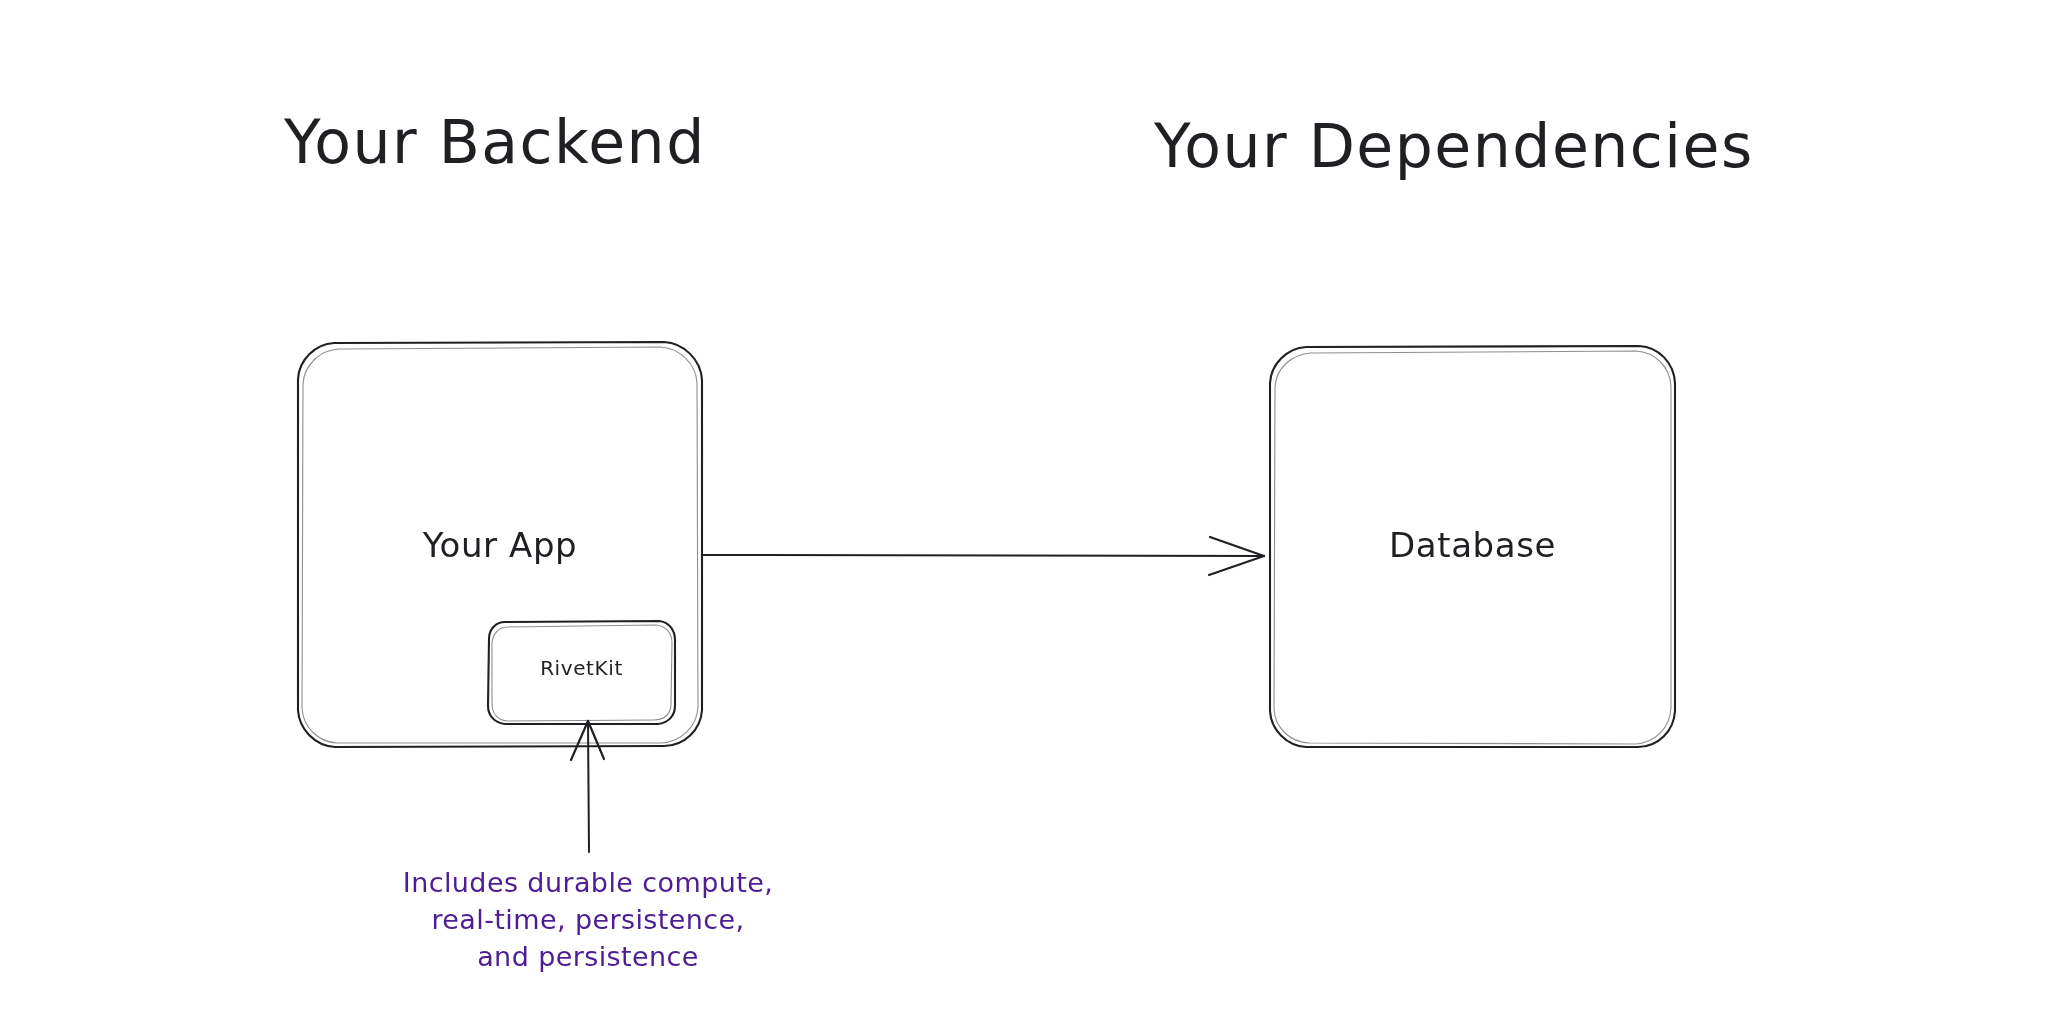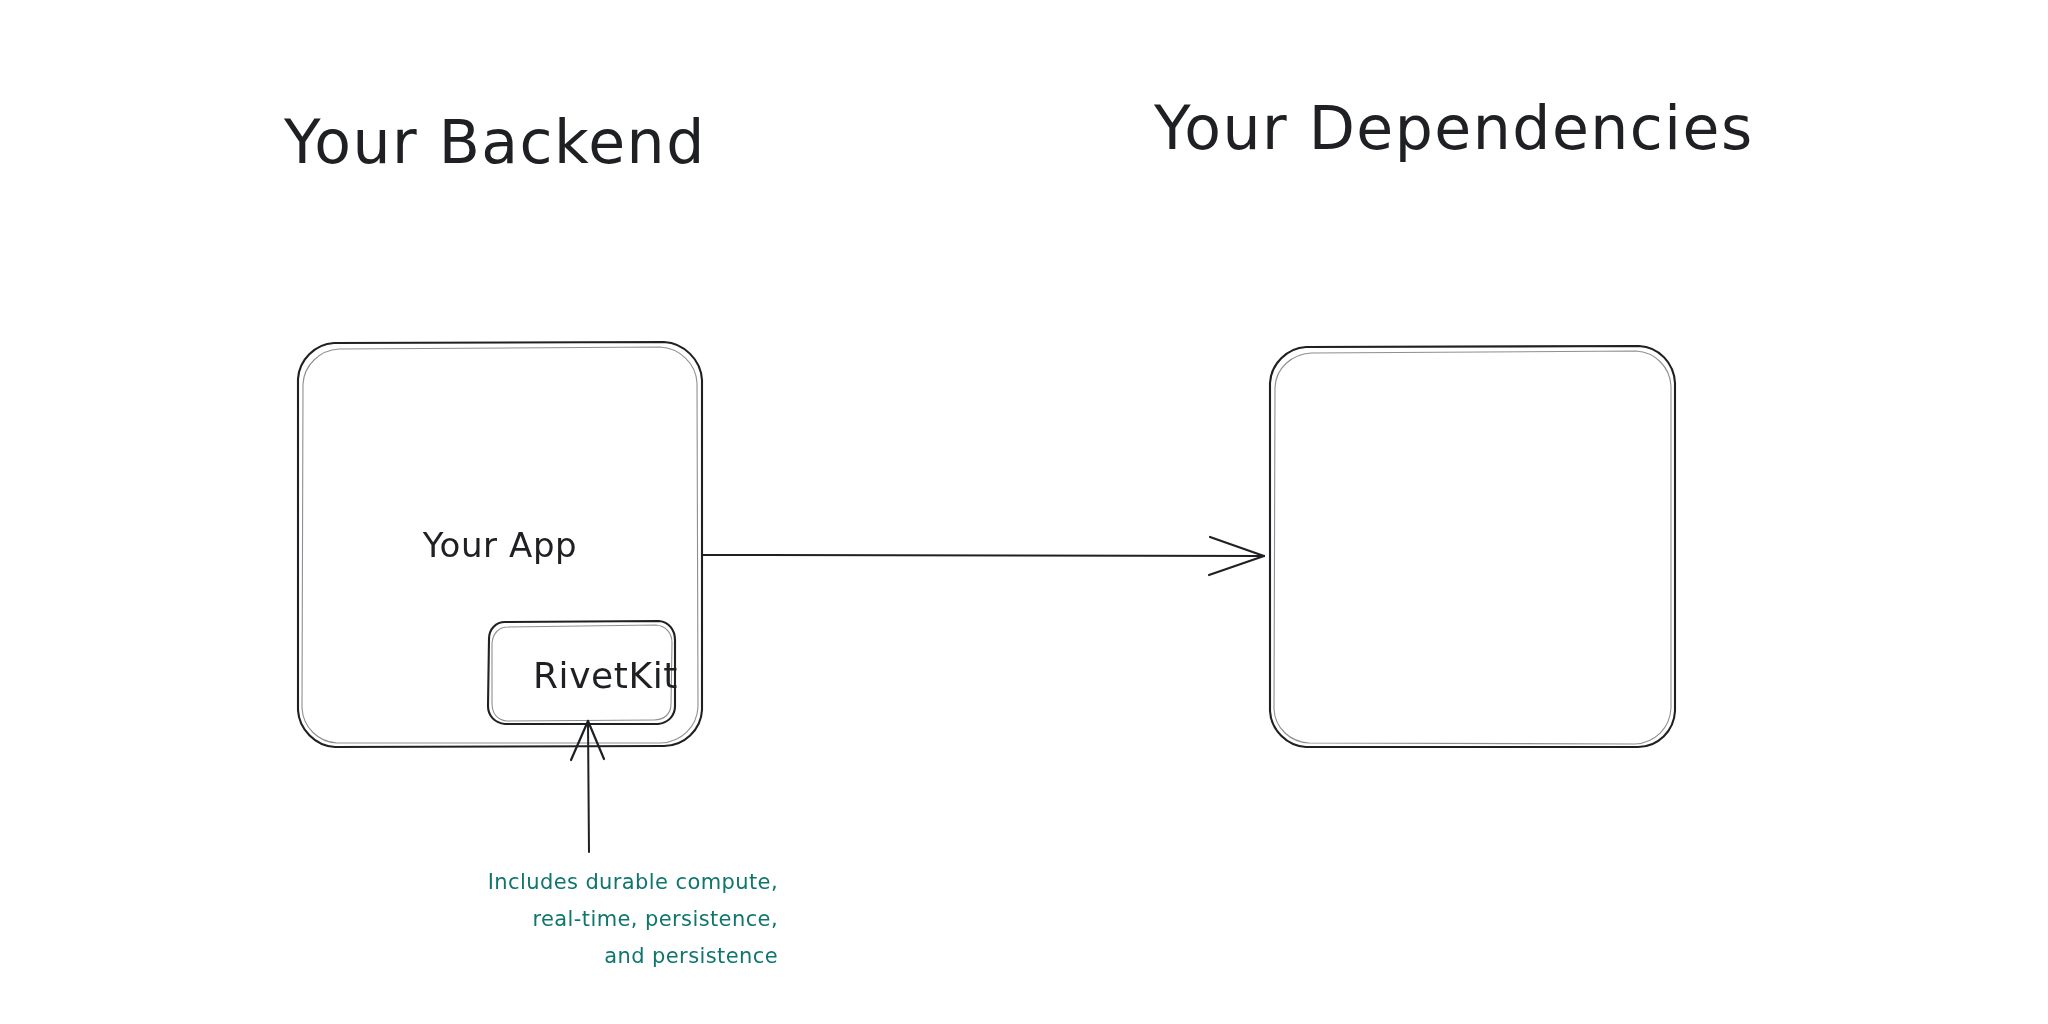--- a/index.html
+++ b/index.html
@@ -35,21 +35,21 @@
     letter-spacing: 1.5px;
     white-space: nowrap;
     line-height: 1;
   }
   #title-backend {
     left: 284px;
     top: 88px;
   }
   #title-dependencies {
     left: 1154px;
-    top: 74px;
+    top: 92px;
   }
   .node-label {
     position: absolute;
     color: #1f2023;
     font-family: "DejaVu Sans", sans-serif;
     font-size: 34px;
     letter-spacing: 0.6px;
     white-space: nowrap;
     line-height: 1;
     text-align: center;
@@ -58,35 +58,35 @@
     left: 298px;
     top: 504px;
     width: 404px;
   }
   #label-database {
     left: 1270px;
     top: 504px;
     width: 405px;
   }
   #label-rivetkit {
-    left: 512px;
+    left: 488px;
     top: 634px;
     width: 187px;
-    font-size: 36px;
+    font-size: 20px;
   }
   #annotation-caption {
     position: absolute;
     left: 398px;
     top: 840px;
     width: 380px;
-    color: #0f766e;
-    font-family: "DejaVu Sans", sans-serif;
-    font-size: 21px;
+    color: #4c1d95;
+    font-family: "DejaVu Sans", sans-serif;
+    font-size: 27px;
     line-height: 37px;
-    text-align: right;
+    text-align: center;
     letter-spacing: 0.4px;
   }
   .caption-line {
     display: block;
   }
   .hit {
     position: absolute;
     background: transparent;
   }
   #hit-app-box {
@@ -183,20 +183,21 @@
   </svg>
 
   <div class="grp-title" id="title-backend">Your Backend</div>
 
   <div class="grp-title" id="title-dependencies">Your Dependencies</div>
 
   <div class="node-label" id="label-your-app">Your App</div>
 
   <div class="node-label" id="label-rivetkit">RivetKit</div>
 
+  <div class="node-label" id="label-database">Database</div>
 
   <div id="annotation-caption">
     <span class="caption-line">Includes durable compute,</span>
     <span class="caption-line">real-time, persistence,</span>
     <span class="caption-line">and persistence</span>
   </div>
 
   <div class="hit" id="hit-app-box"></div>
   <div class="hit" id="hit-rivetkit-box"></div>
   <div class="hit" id="hit-db-box"></div>

